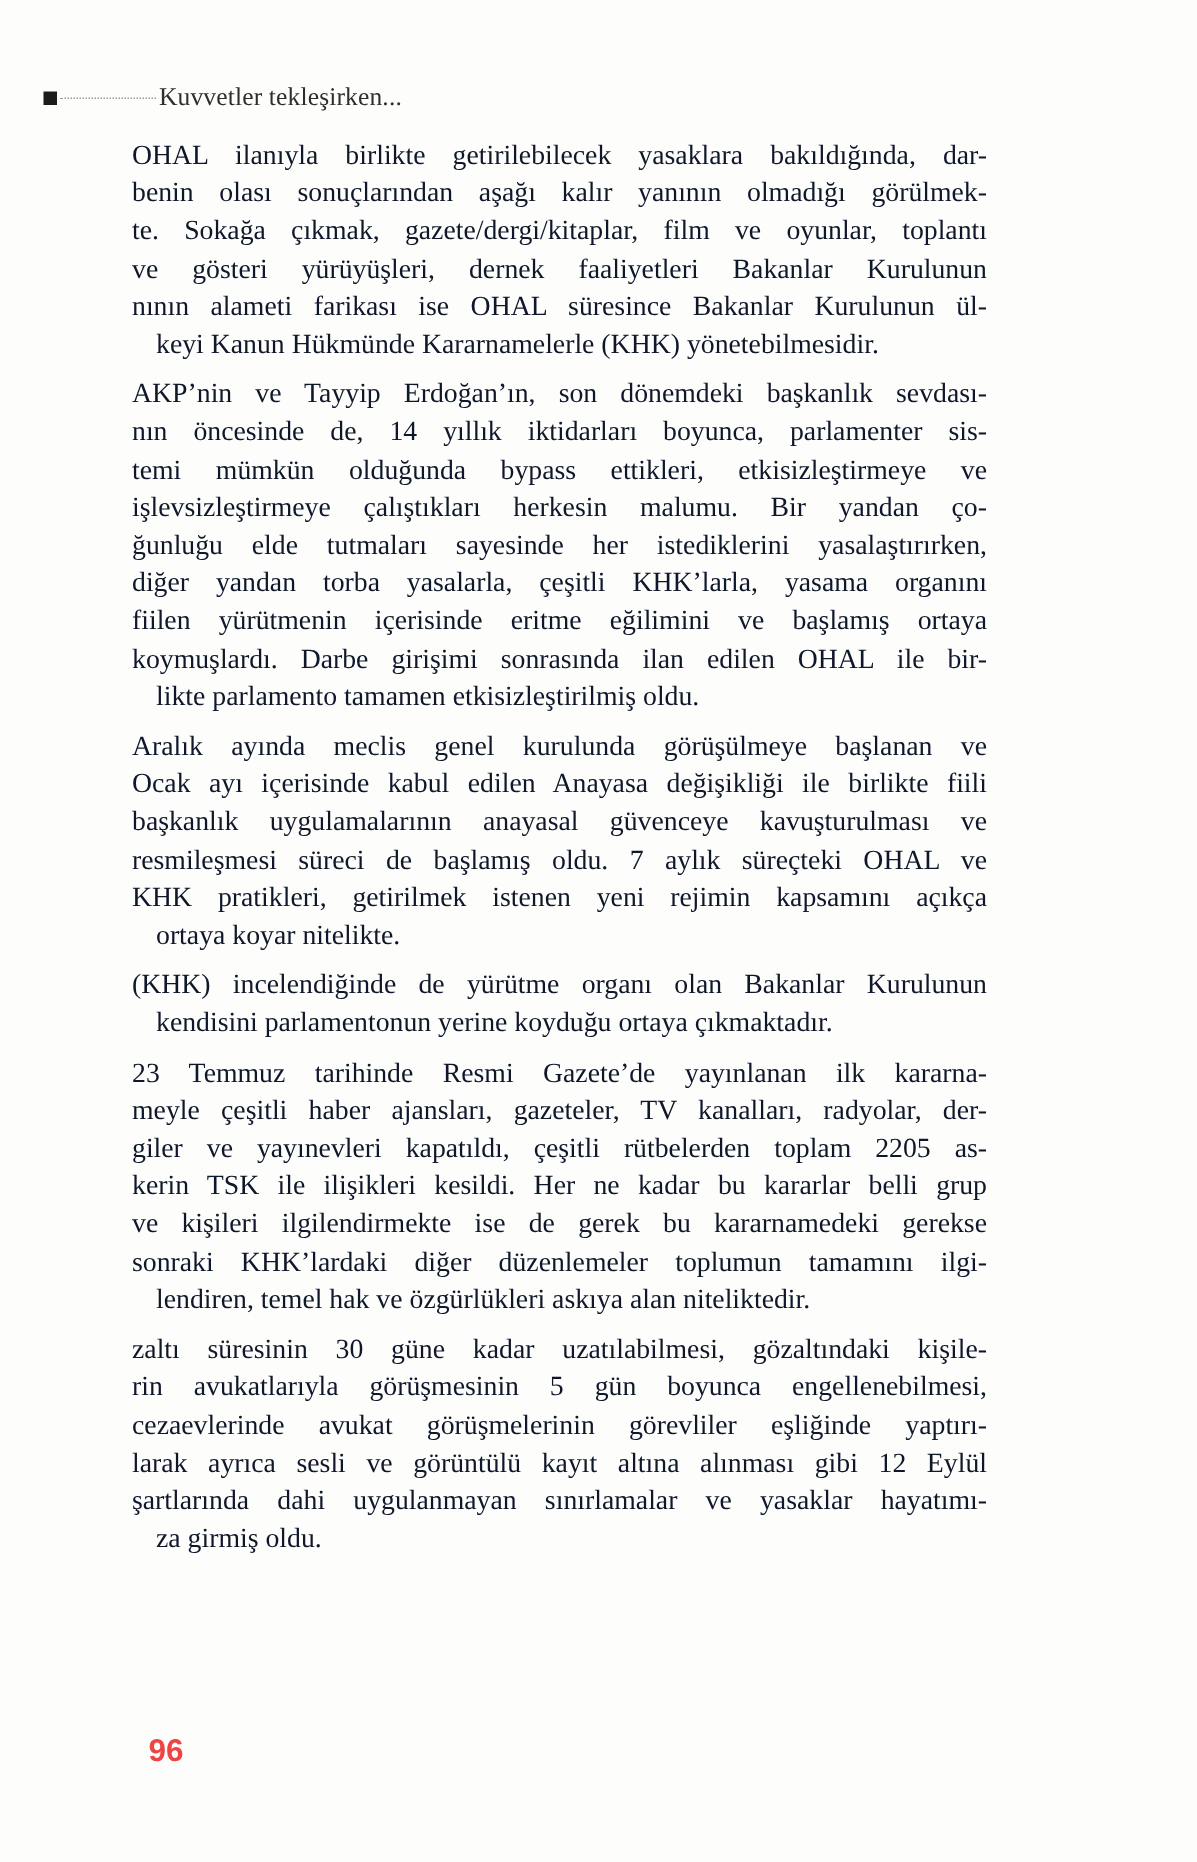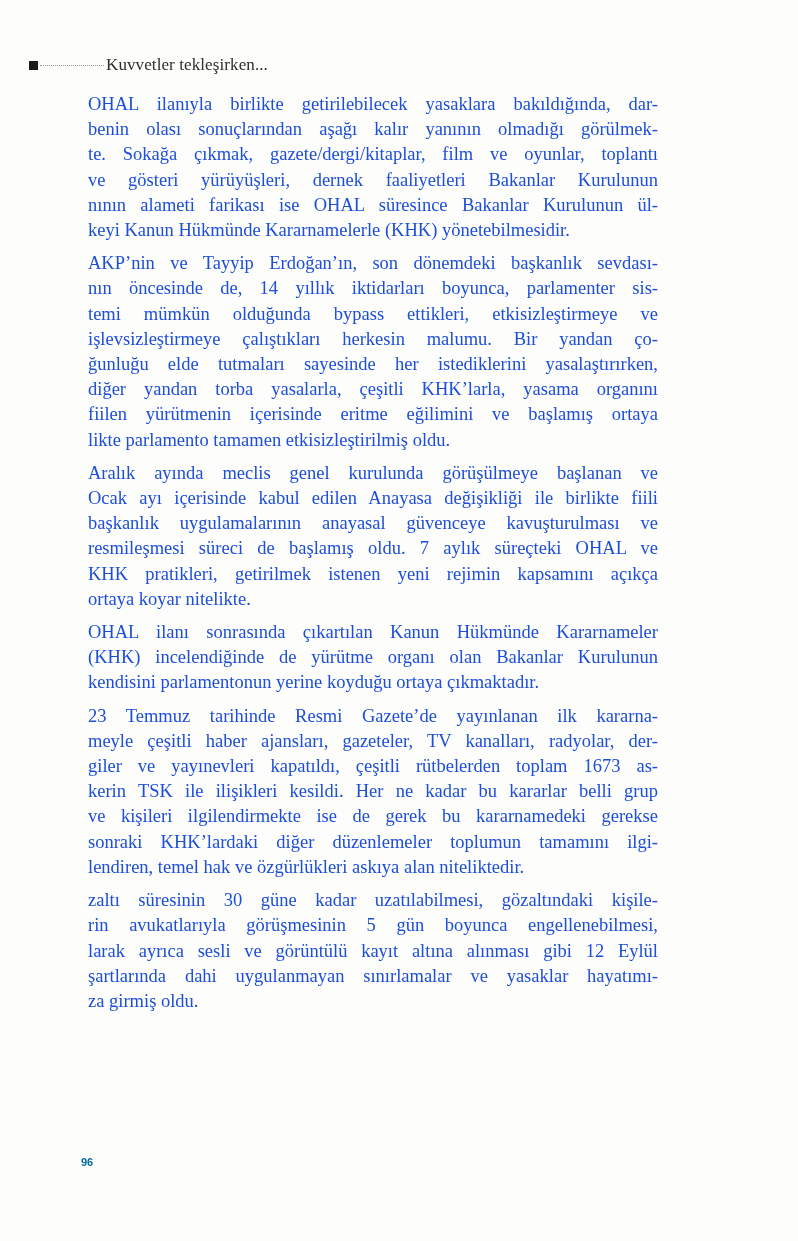--- a/index.html
+++ b/index.html
@@ -46,42 +46,43 @@
     white-space: nowrap;
   }
   
   .text-block {
     position: absolute;
     left: 88px;
     top: 92px;
     width: 570px;
     font-size: 18.5px;
     line-height: 25.2px;
-    color: #1d4ed8;
+    color: #0f172a;
   }
   .paragraph {
     margin: 0 0 8px 0;
   }
   .line {
     text-align: justify;
     text-align-last: justify;
     white-space: normal;
   }
   .line.last {
     text-align-last: left;
+    margin-left: 16px;
   }
   
   .page-number {
     position: absolute;
-    left: 81px;
+    left: 99px;
     top: 1156px;
     font-family: "Liberation Sans", sans-serif;
     font-weight: 700;
-    font-size: 11px;
-    color: #0369a1;
+    font-size: 21px;
+    color: #ef4444;
   }
 </style>
 </head>
 <body>
 
 <div class="page">
 
   <div class="running-header">
     <span class="header-square"></span>
     <span class="header-dots"></span>
@@ -99,47 +100,48 @@
         <div class="line last">keyi Kanun Hükmünde Kararnamelerle (KHK) yönetebilmesidir.</div>
       </div>
       <div class="paragraph">
         <div class="line">AKP’nin ve Tayyip Erdoğan’ın, son dönemdeki başkanlık sevdası-</div>
         <div class="line">nın öncesinde de, 14 yıllık iktidarları boyunca, parlamenter sis-</div>
         <div class="line">temi mümkün olduğunda bypass ettikleri, etkisizleştirmeye ve</div>
         <div class="line">işlevsizleştirmeye çalıştıkları herkesin malumu. Bir yandan ço-</div>
         <div class="line">ğunluğu elde tutmaları sayesinde her istediklerini yasalaştırırken,</div>
         <div class="line">diğer yandan torba yasalarla, çeşitli KHK’larla, yasama organını</div>
         <div class="line">fiilen yürütmenin içerisinde eritme eğilimini ve başlamış ortaya</div>
+        <div class="line">koymuşlardı. Darbe girişimi sonrasında ilan edilen OHAL ile bir-</div>
         <div class="line last">likte parlamento tamamen etkisizleştirilmiş oldu.</div>
       </div>
       <div class="paragraph">
         <div class="line">Aralık ayında meclis genel kurulunda görüşülmeye başlanan ve</div>
         <div class="line">Ocak ayı içerisinde kabul edilen Anayasa değişikliği ile birlikte fiili</div>
         <div class="line">başkanlık uygulamalarının anayasal güvenceye kavuşturulması ve</div>
         <div class="line">resmileşmesi süreci de başlamış oldu. 7 aylık süreçteki OHAL ve</div>
         <div class="line">KHK pratikleri, getirilmek istenen yeni rejimin kapsamını açıkça</div>
         <div class="line last">ortaya koyar nitelikte.</div>
       </div>
       <div class="paragraph">
-        <div class="line">OHAL ilanı sonrasında çıkartılan Kanun Hükmünde Kararnameler</div>
         <div class="line">(KHK) incelendiğinde de yürütme organı olan Bakanlar Kurulunun</div>
         <div class="line last">kendisini parlamentonun yerine koyduğu ortaya çıkmaktadır.</div>
       </div>
       <div class="paragraph">
         <div class="line">23 Temmuz tarihinde Resmi Gazete’de yayınlanan ilk kararna-</div>
         <div class="line">meyle çeşitli haber ajansları, gazeteler, TV kanalları, radyolar, der-</div>
-        <div class="line">giler ve yayınevleri kapatıldı, çeşitli rütbelerden toplam 1673 as-</div>
+        <div class="line">giler ve yayınevleri kapatıldı, çeşitli rütbelerden toplam 2205 as-</div>
         <div class="line">kerin TSK ile ilişikleri kesildi. Her ne kadar bu kararlar belli grup</div>
         <div class="line">ve kişileri ilgilendirmekte ise de gerek bu kararnamedeki gerekse</div>
         <div class="line">sonraki KHK’lardaki diğer düzenlemeler toplumun tamamını ilgi-</div>
         <div class="line last">lendiren, temel hak ve özgürlükleri askıya alan niteliktedir.</div>
       </div>
       <div class="paragraph">
         <div class="line">zaltı süresinin 30 güne kadar uzatılabilmesi, gözaltındaki kişile-</div>
         <div class="line">rin avukatlarıyla görüşmesinin 5 gün boyunca engellenebilmesi,</div>
+        <div class="line">cezaevlerinde avukat görüşmelerinin görevliler eşliğinde yaptırı-</div>
         <div class="line">larak ayrıca sesli ve görüntülü kayıt altına alınması gibi 12 Eylül</div>
         <div class="line">şartlarında dahi uygulanmayan sınırlamalar ve yasaklar hayatımı-</div>
         <div class="line last">za girmiş oldu.</div>
       </div>
     </div>
 
   <div class="page-number">96</div>
 
 </div>
 

